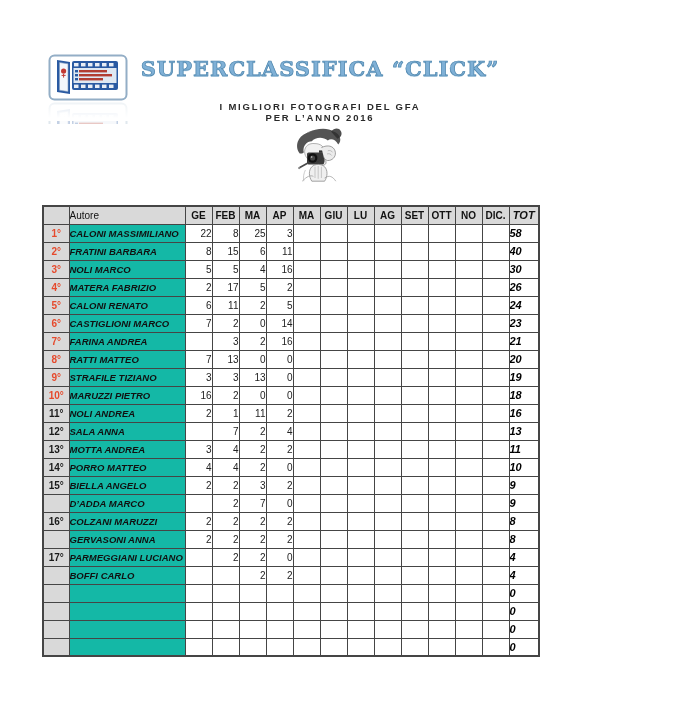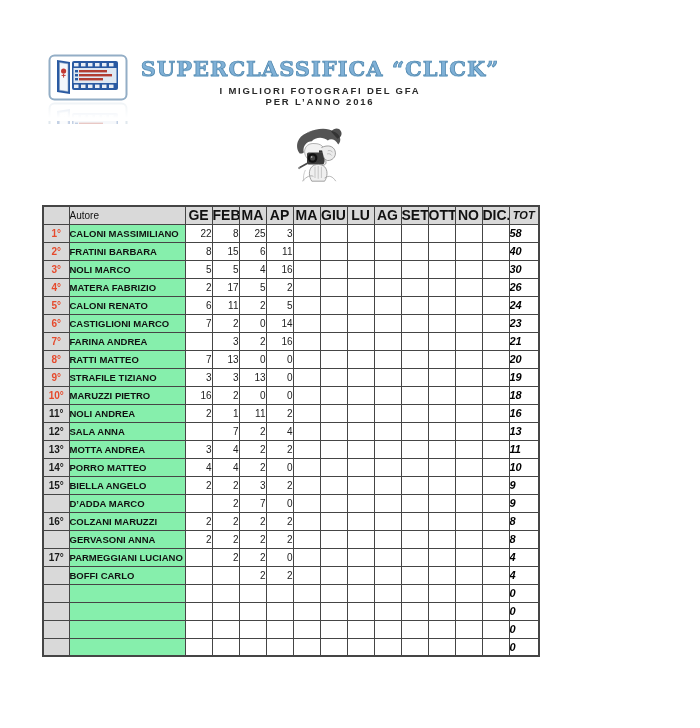--- a/index.html
+++ b/index.html
@@ -17,44 +17,44 @@
 
   .title-block { position:absolute; left:135px; top:56px; width:370px; text-align:center; }
   .main-title {
     font-family:"DejaVu Serif", serif; font-weight:bold; font-size:21px;
     letter-spacing:1px; color:#7fb0d6;
     -webkit-text-stroke:0.7px #4e86ad;
     text-shadow:0 1px 0 #bcd7ea;
     white-space:nowrap;
   }
   .subtitle {
-    margin-top:4px; font-size:9.5px; letter-spacing:1.8px; color:#2a2a2a;
+    margin-top:20px; font-size:9.5px; letter-spacing:1.8px; color:#2a2a2a;
     line-height:11px; font-weight:bold;
   }
 
   
   .mascot { position:absolute; left:283px; top:122px; width:72px; height:72px; }
 
   
   .score-table-wrap { position:absolute; left:42px; top:205px; }
   table.score {
     border-collapse:collapse; table-layout:fixed; width:496px;
     border:2px solid #454545;
     padding-left:32px;
   }
   table.score th, table.score td {
     border:1px solid #454545; height:18px; padding:0;
     overflow:hidden; white-space:nowrap; box-sizing:border-box;
   }
-  th { background:#d9d9d9; font-weight:bold; font-size:14px; text-align:center; color:#111; }
+  th { background:#d9d9d9; font-weight:bold; font-size:10px; text-align:center; color:#111; }
   th.h-autore { text-align:left; font-weight:normal; font-size:10px; padding-left:4px; }
   th.h-tot { font-style:italic; font-size:11px; }
   td.rank-cell { background:#d9d9d9; font-weight:bold; font-size:10px; text-align:center; color:#1a1a1a; }
   td.rank-cell.red { color:#e6492c; }
-  td.name-cell { background:#86efac; font-weight:bold; font-size:9.5px; padding-left:3px; color:#111; }
+  td.name-cell { background:#14b8a6; font-weight:bold; font-size:9.5px; padding-left:3px; color:#111;font-style:italic; }
   td.val-cell { text-align:right; padding-right:3px; font-size:10px; color:#222; background:#fff; }
   td.tot-cell { text-align:left; padding-right:3px; font-weight:bold; font-style:italic; font-size:11px; color:#000; background:#fff; }
 </style>
 </head>
 <body>
 
 <div id="page">
 
   <div class="logo-wrap">
     <svg class="logo-svg" width="80" height="47" viewBox="0 0 80 47">

